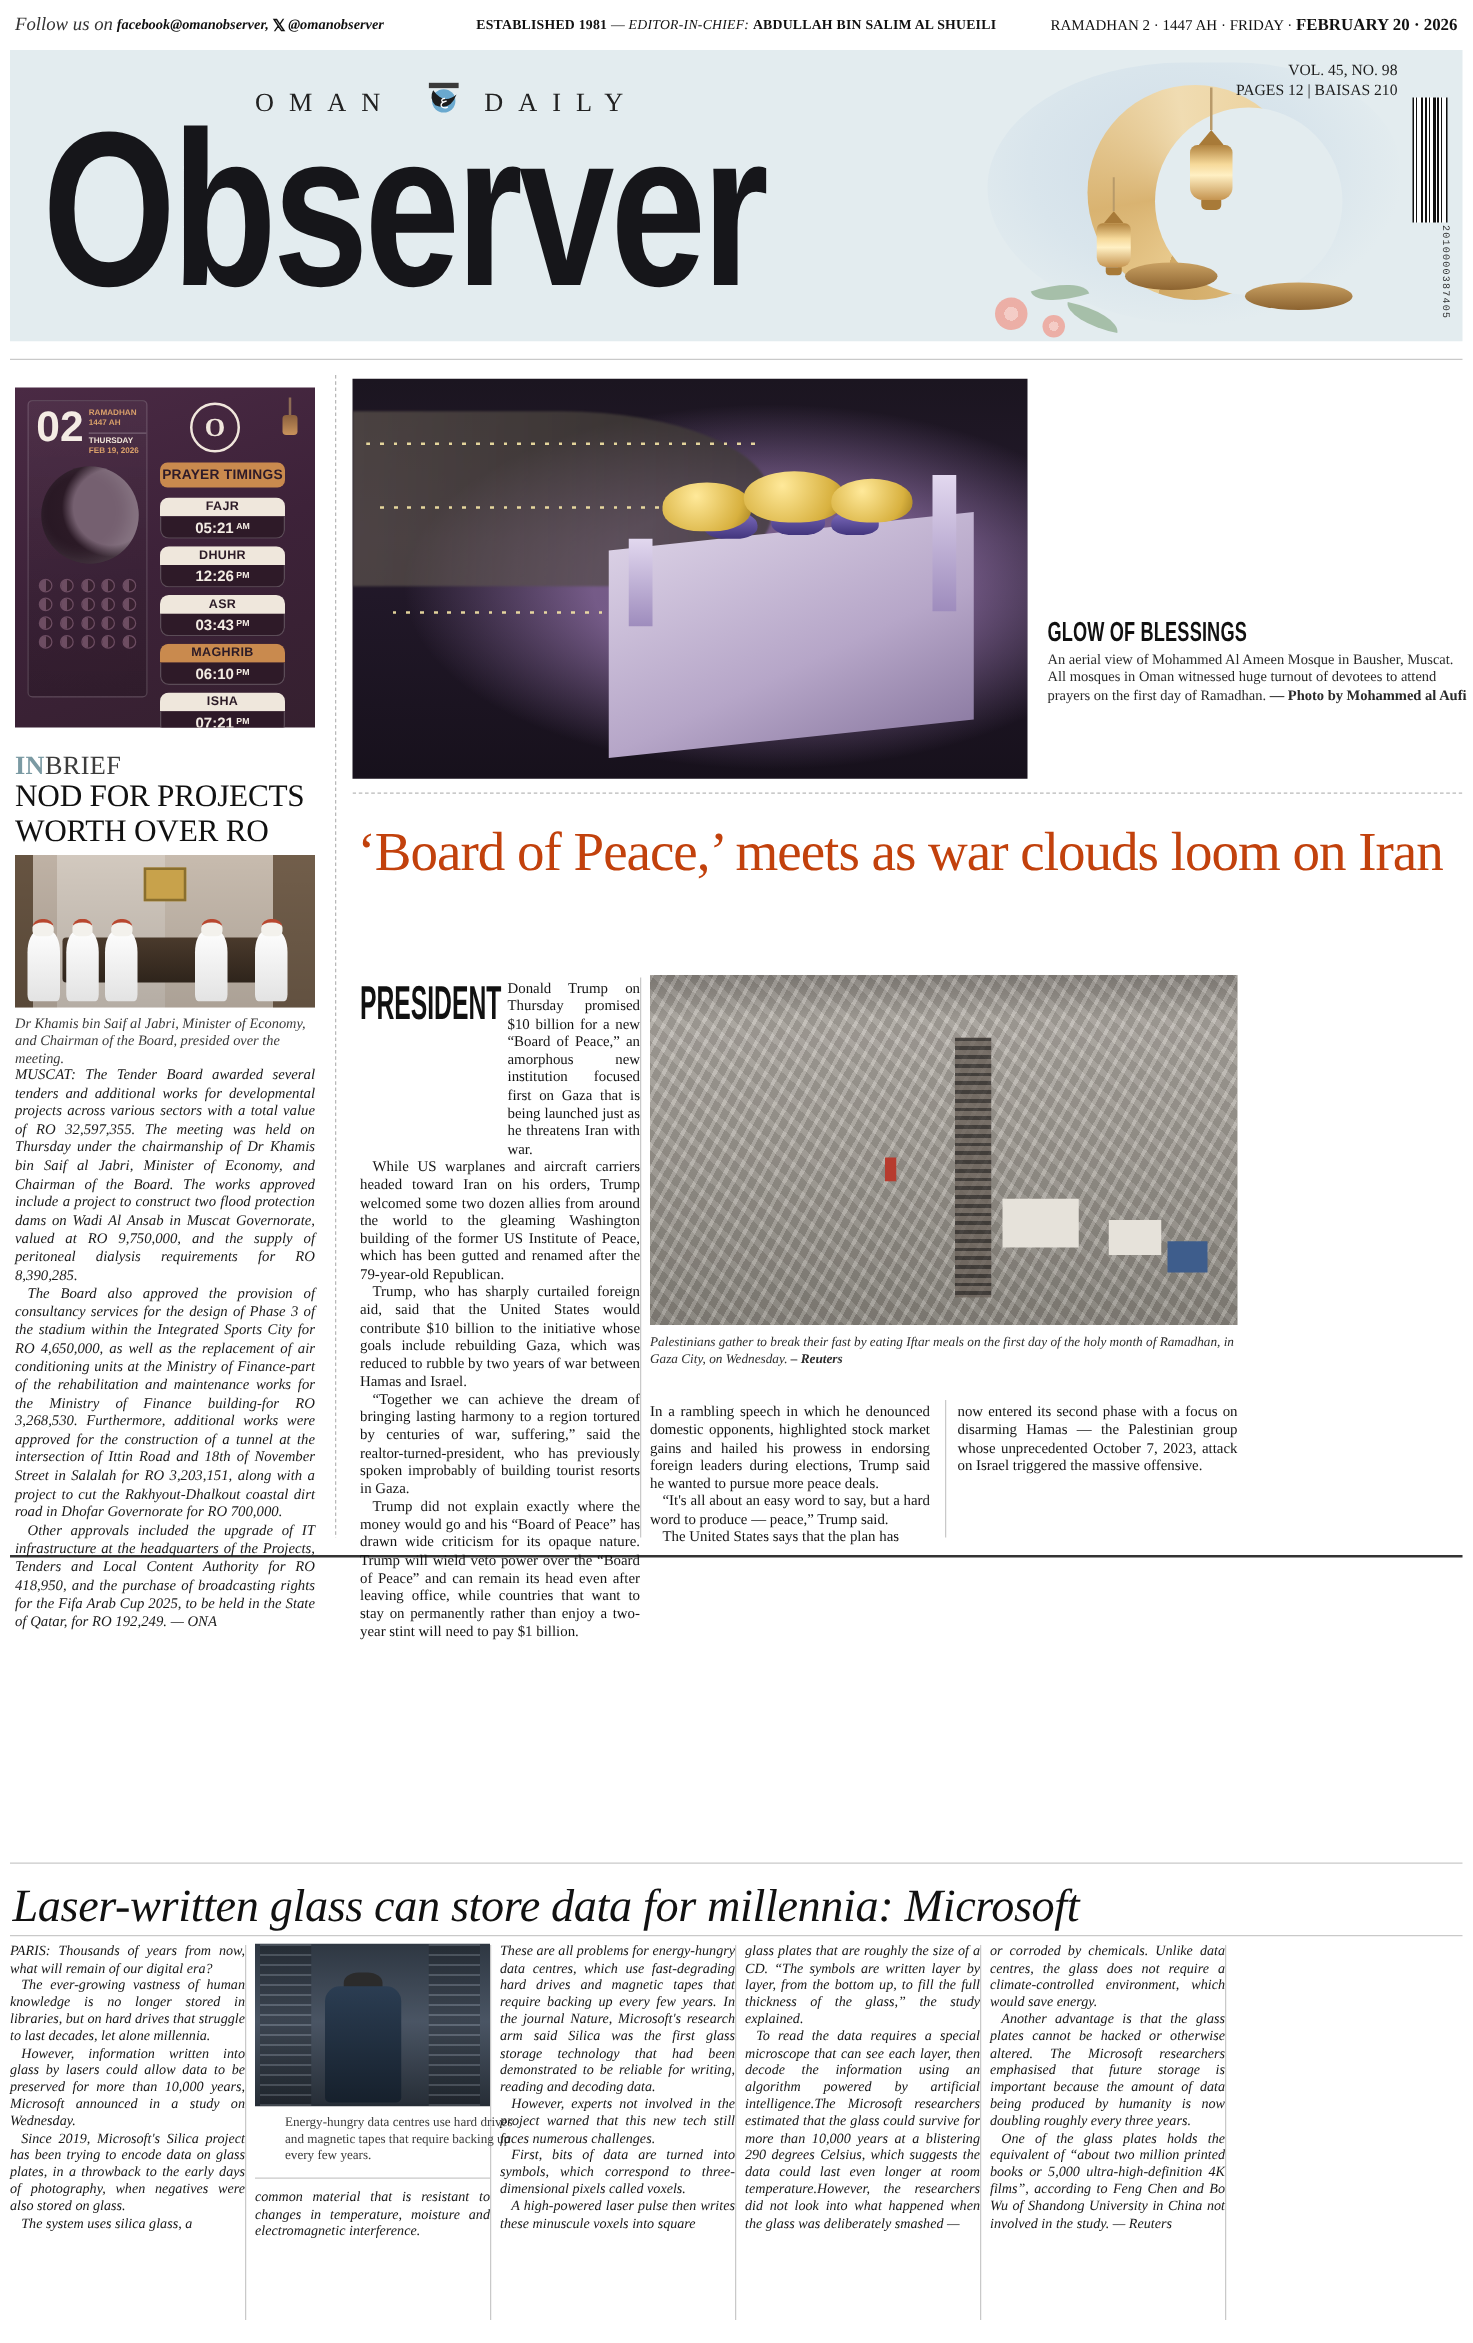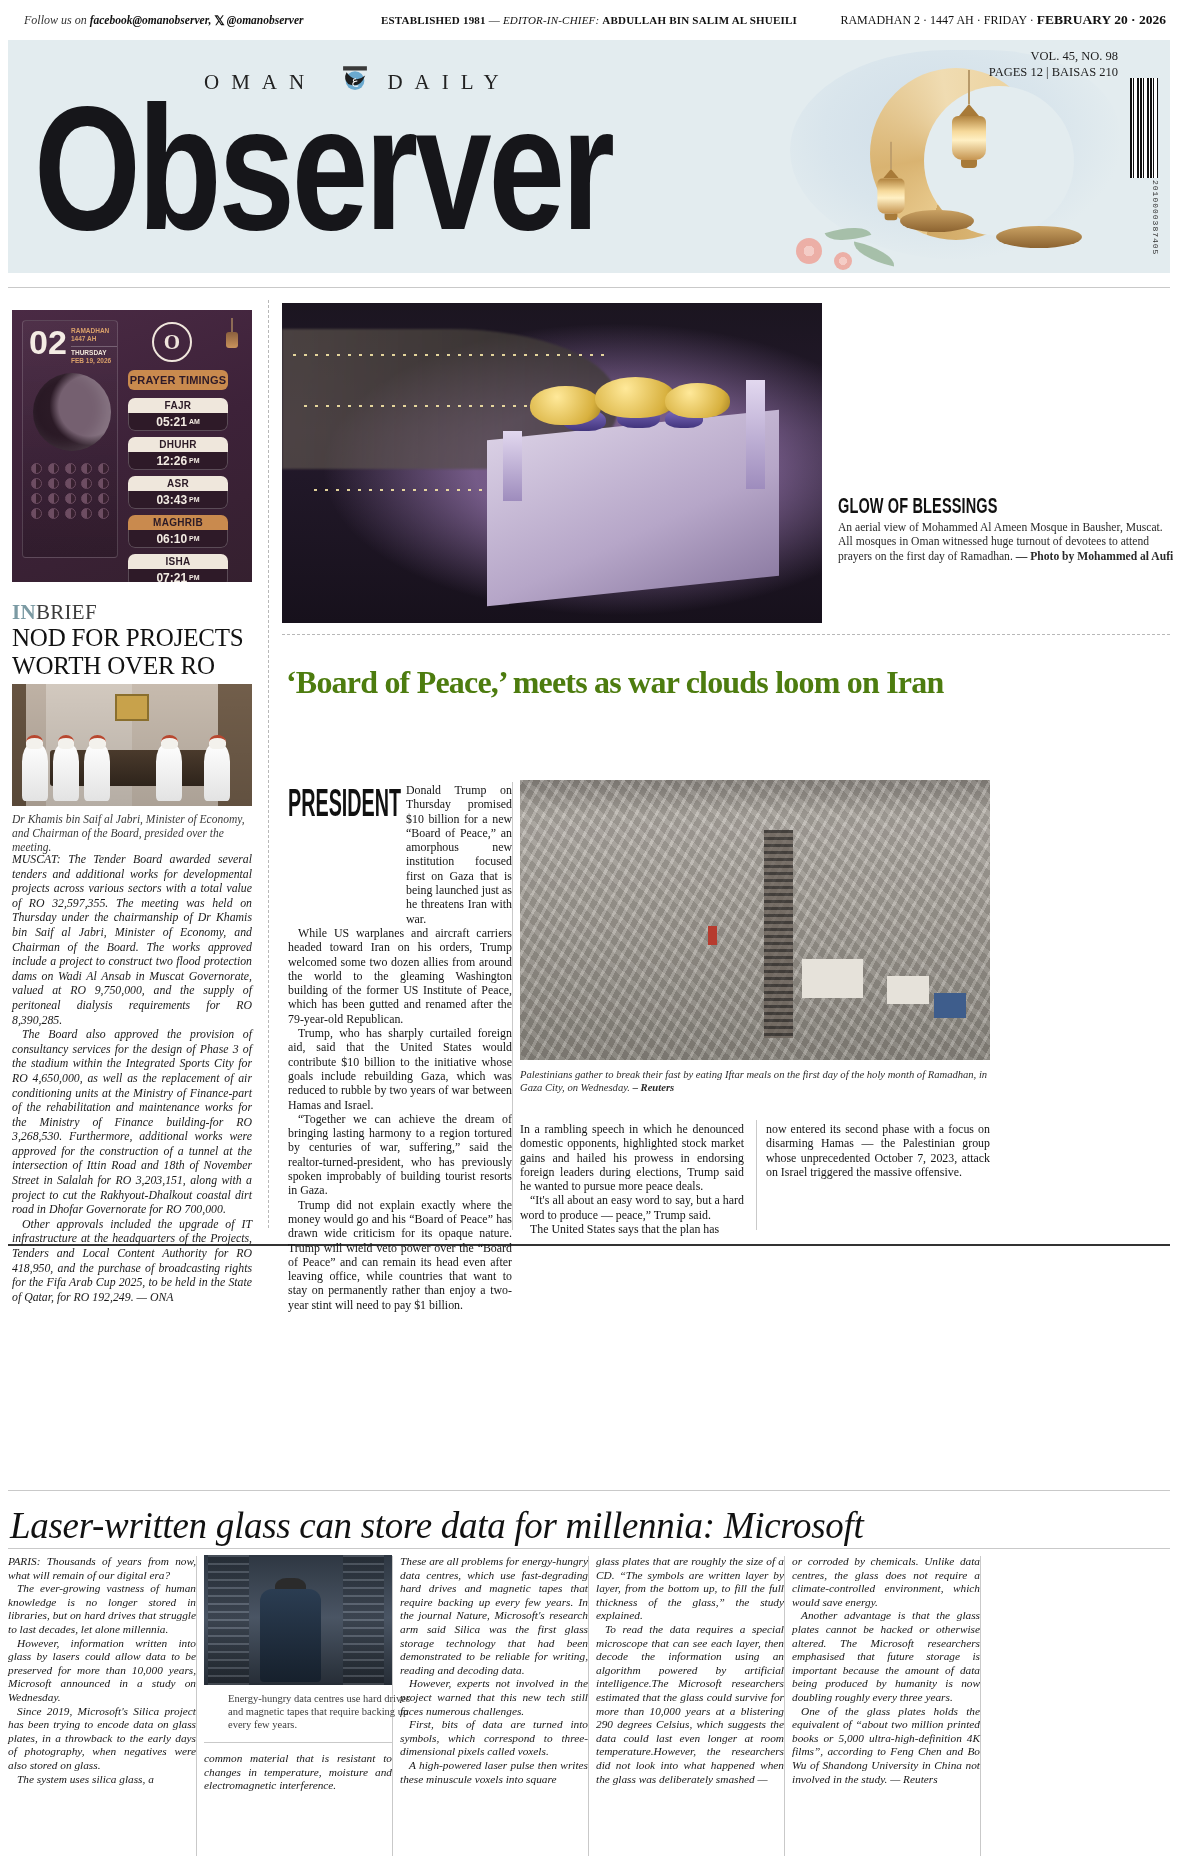--- a/index.html
+++ b/index.html
@@ -12,21 +12,21 @@
   }
   .page { position: relative; width: 1178px; height: 1874px; background:#fff; }
 
   
   .topbar {
     position: absolute; top: 0; left: 0; width: 1178px; height: 40px;
     display: flex; align-items: center; padding: 0 12px;
     font-size: 11.5px;
   }
   .topbar-left { width: 330px; display: flex; align-items: center; gap: 3px; white-space: nowrap; }
-  .tb-follow { font-style: italic; font-size: 12px; color:#333;margin-left:12px; }
+  .tb-follow { font-style: italic; font-size: 15px; color:#333; }
   .tb-fb { font-style: italic; font-weight: 600; font-size: 11.5px; }
   .x-glyph { font-weight: 700; font-size: 13px; font-family: "Liberation Sans", sans-serif; letter-spacing:-1px;}
   .topbar-mid { flex: 1; text-align: center; font-size: 11px; letter-spacing:.2px; }
   .tb-est { font-variant: small-caps; font-weight: 700; }
   .tb-eic { font-style: italic; }
   .tb-eicname { font-weight: 700; font-style: normal; font-variant: small-caps; }
   .topbar-right { width: 330px; text-align: right; font-size: 12px; white-space: nowrap; }
   .tb-date-strong { font-weight: 700; font-size: 13.5px; }
 
   
@@ -239,21 +239,21 @@
   }
   .cap-glow-body {
     position:absolute; left:838px; top:521px; width:336px;
     font-size:11.6px; line-height:14.4px; color:#2a2a2a;
   }
   .cap-glow-body b { font-weight:700; }
 
   
   .main-head {
     position:absolute; left:286px; top:654px; width:884px;
-    font-size:32px; line-height:56px; font-weight:700; letter-spacing:-.8px; color:#4d7c0f;
+    font-size:44px; line-height:56px; font-weight:400; letter-spacing:-.8px; color:#c2410c;
   }
   .dropcap-president {
     position:absolute; left:288px; top:782px;
     font-family:"Liberation Sans", sans-serif; font-weight:700; font-size:38px;
     transform: scaleX(0.52); transform-origin:left top; letter-spacing:0px; color:#111;
   }
   .col { position:absolute; font-size:11.9px; line-height:14.3px; text-align:justify; color:#141414; }
   .col p { text-indent: 10px; }
   .col p.first { text-indent: 0; }
   .col-a { left:288px; top:783px; width:224px; }

